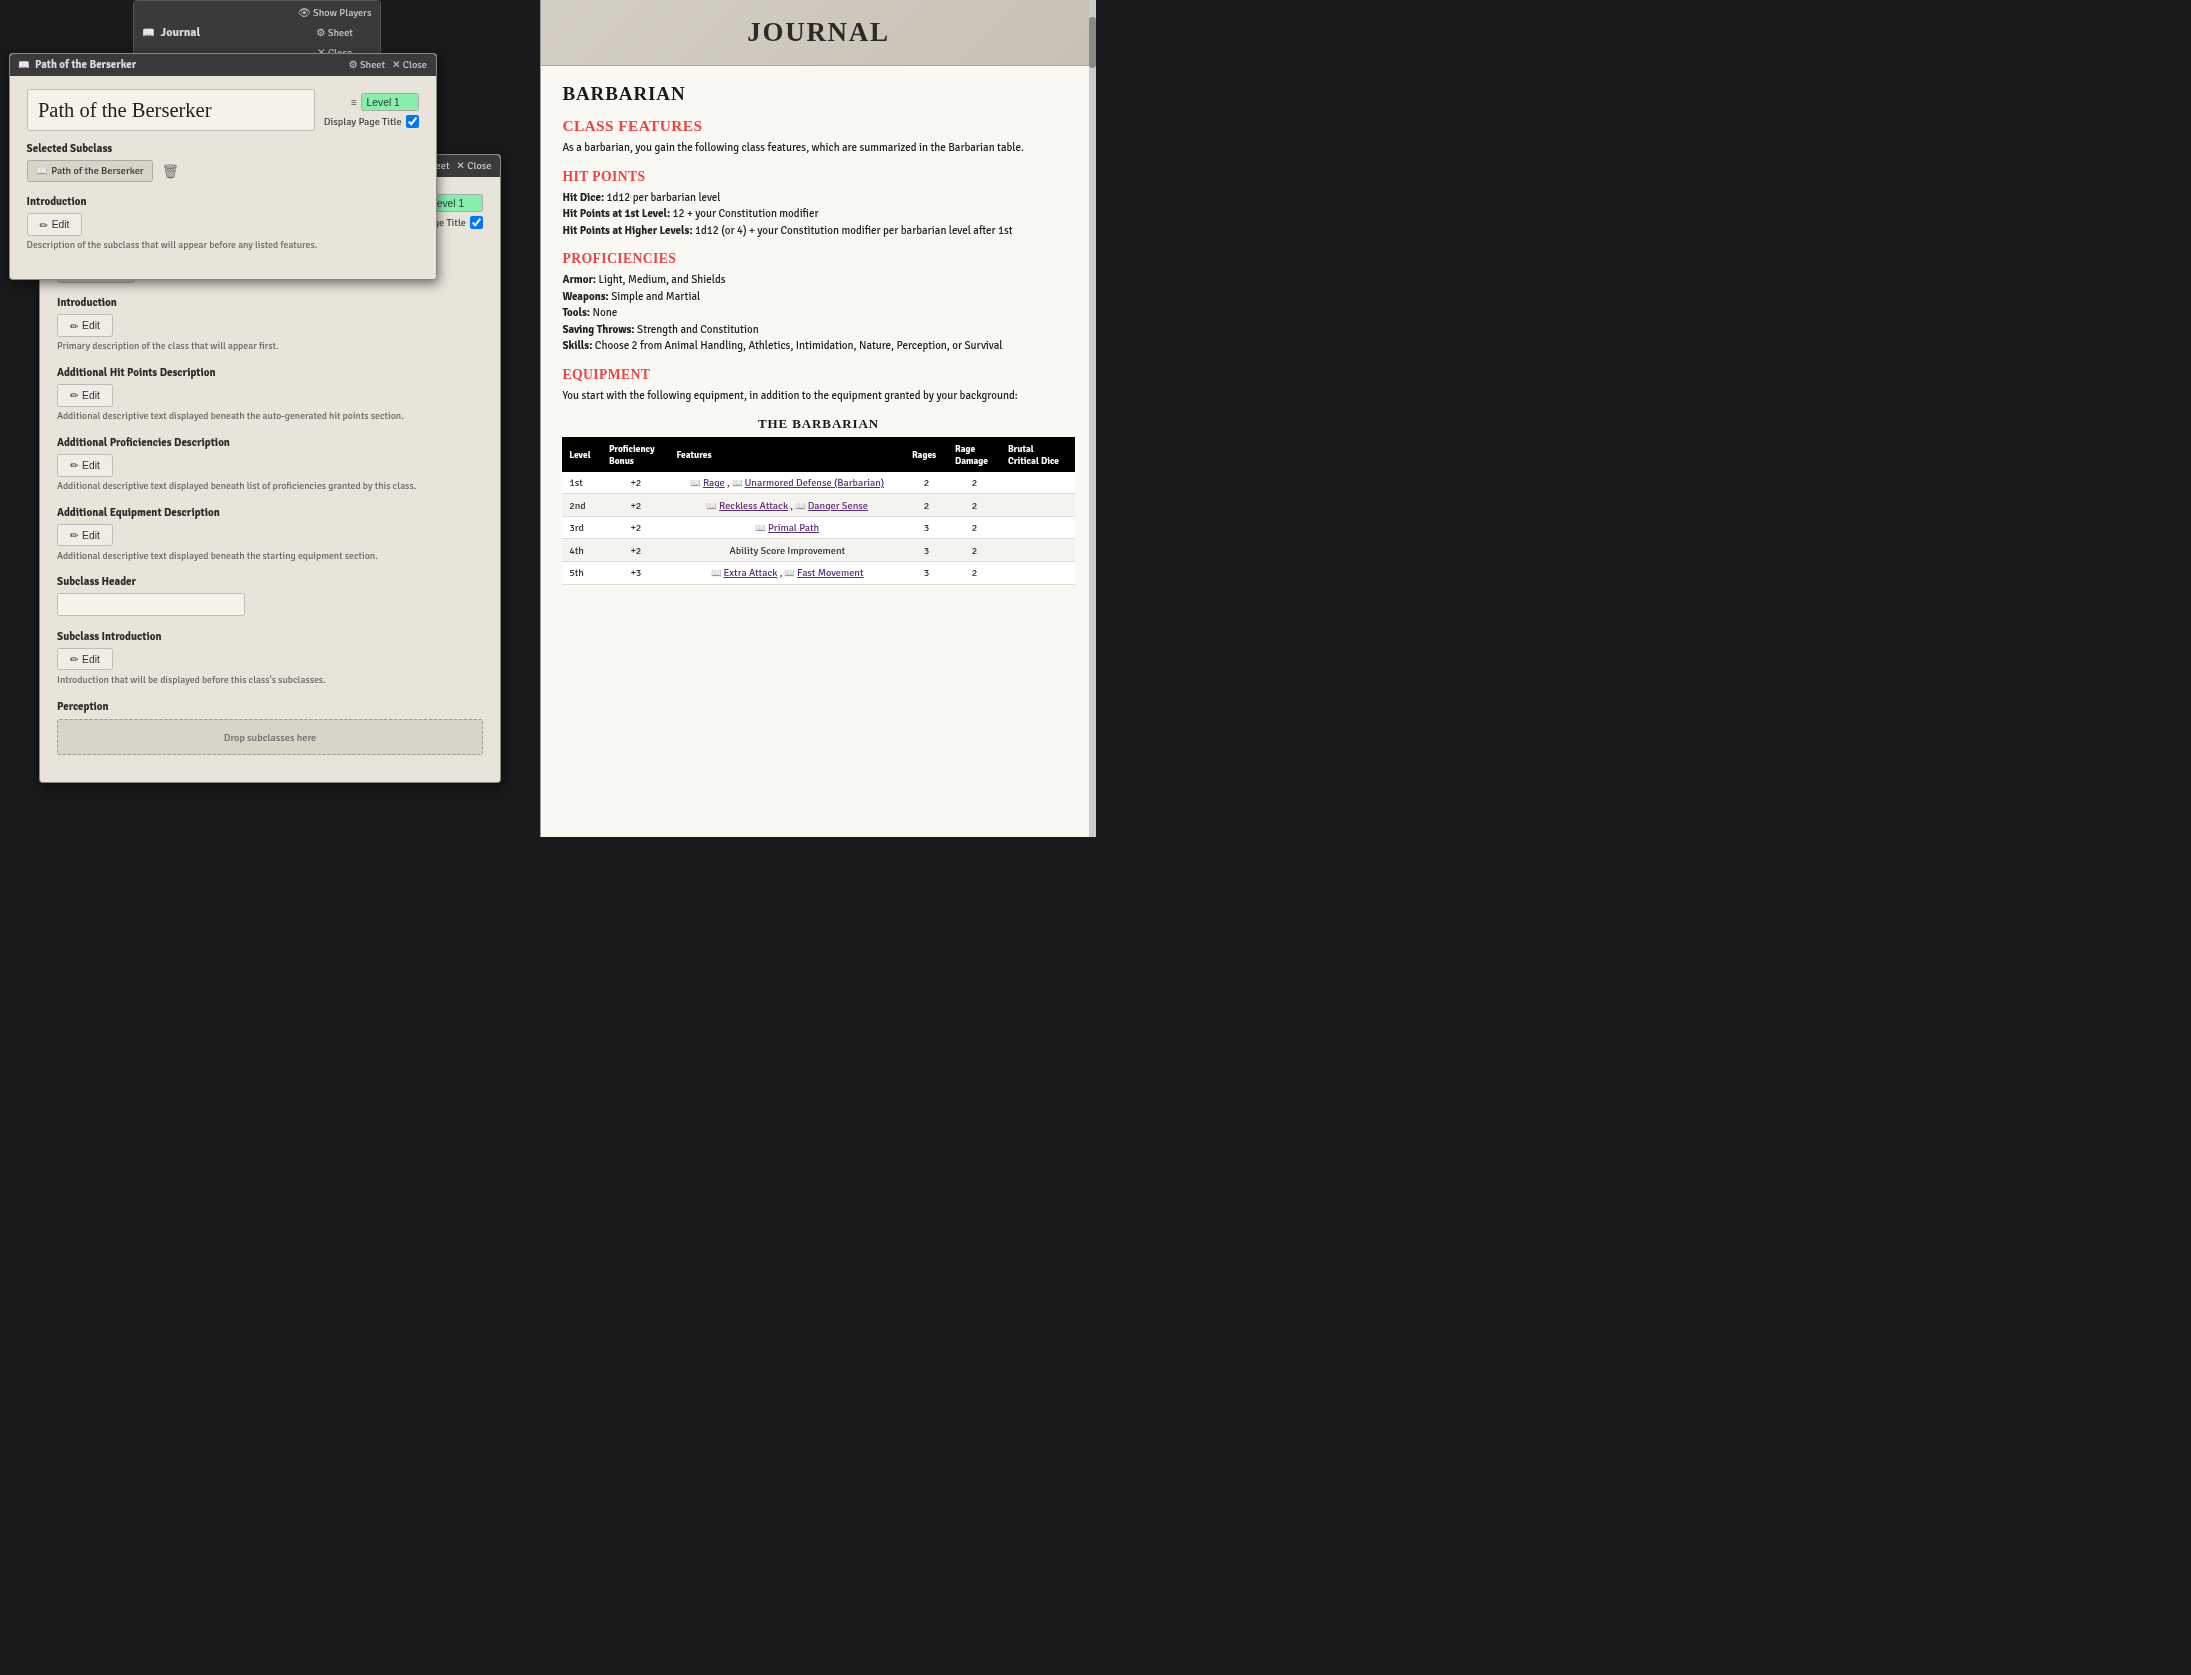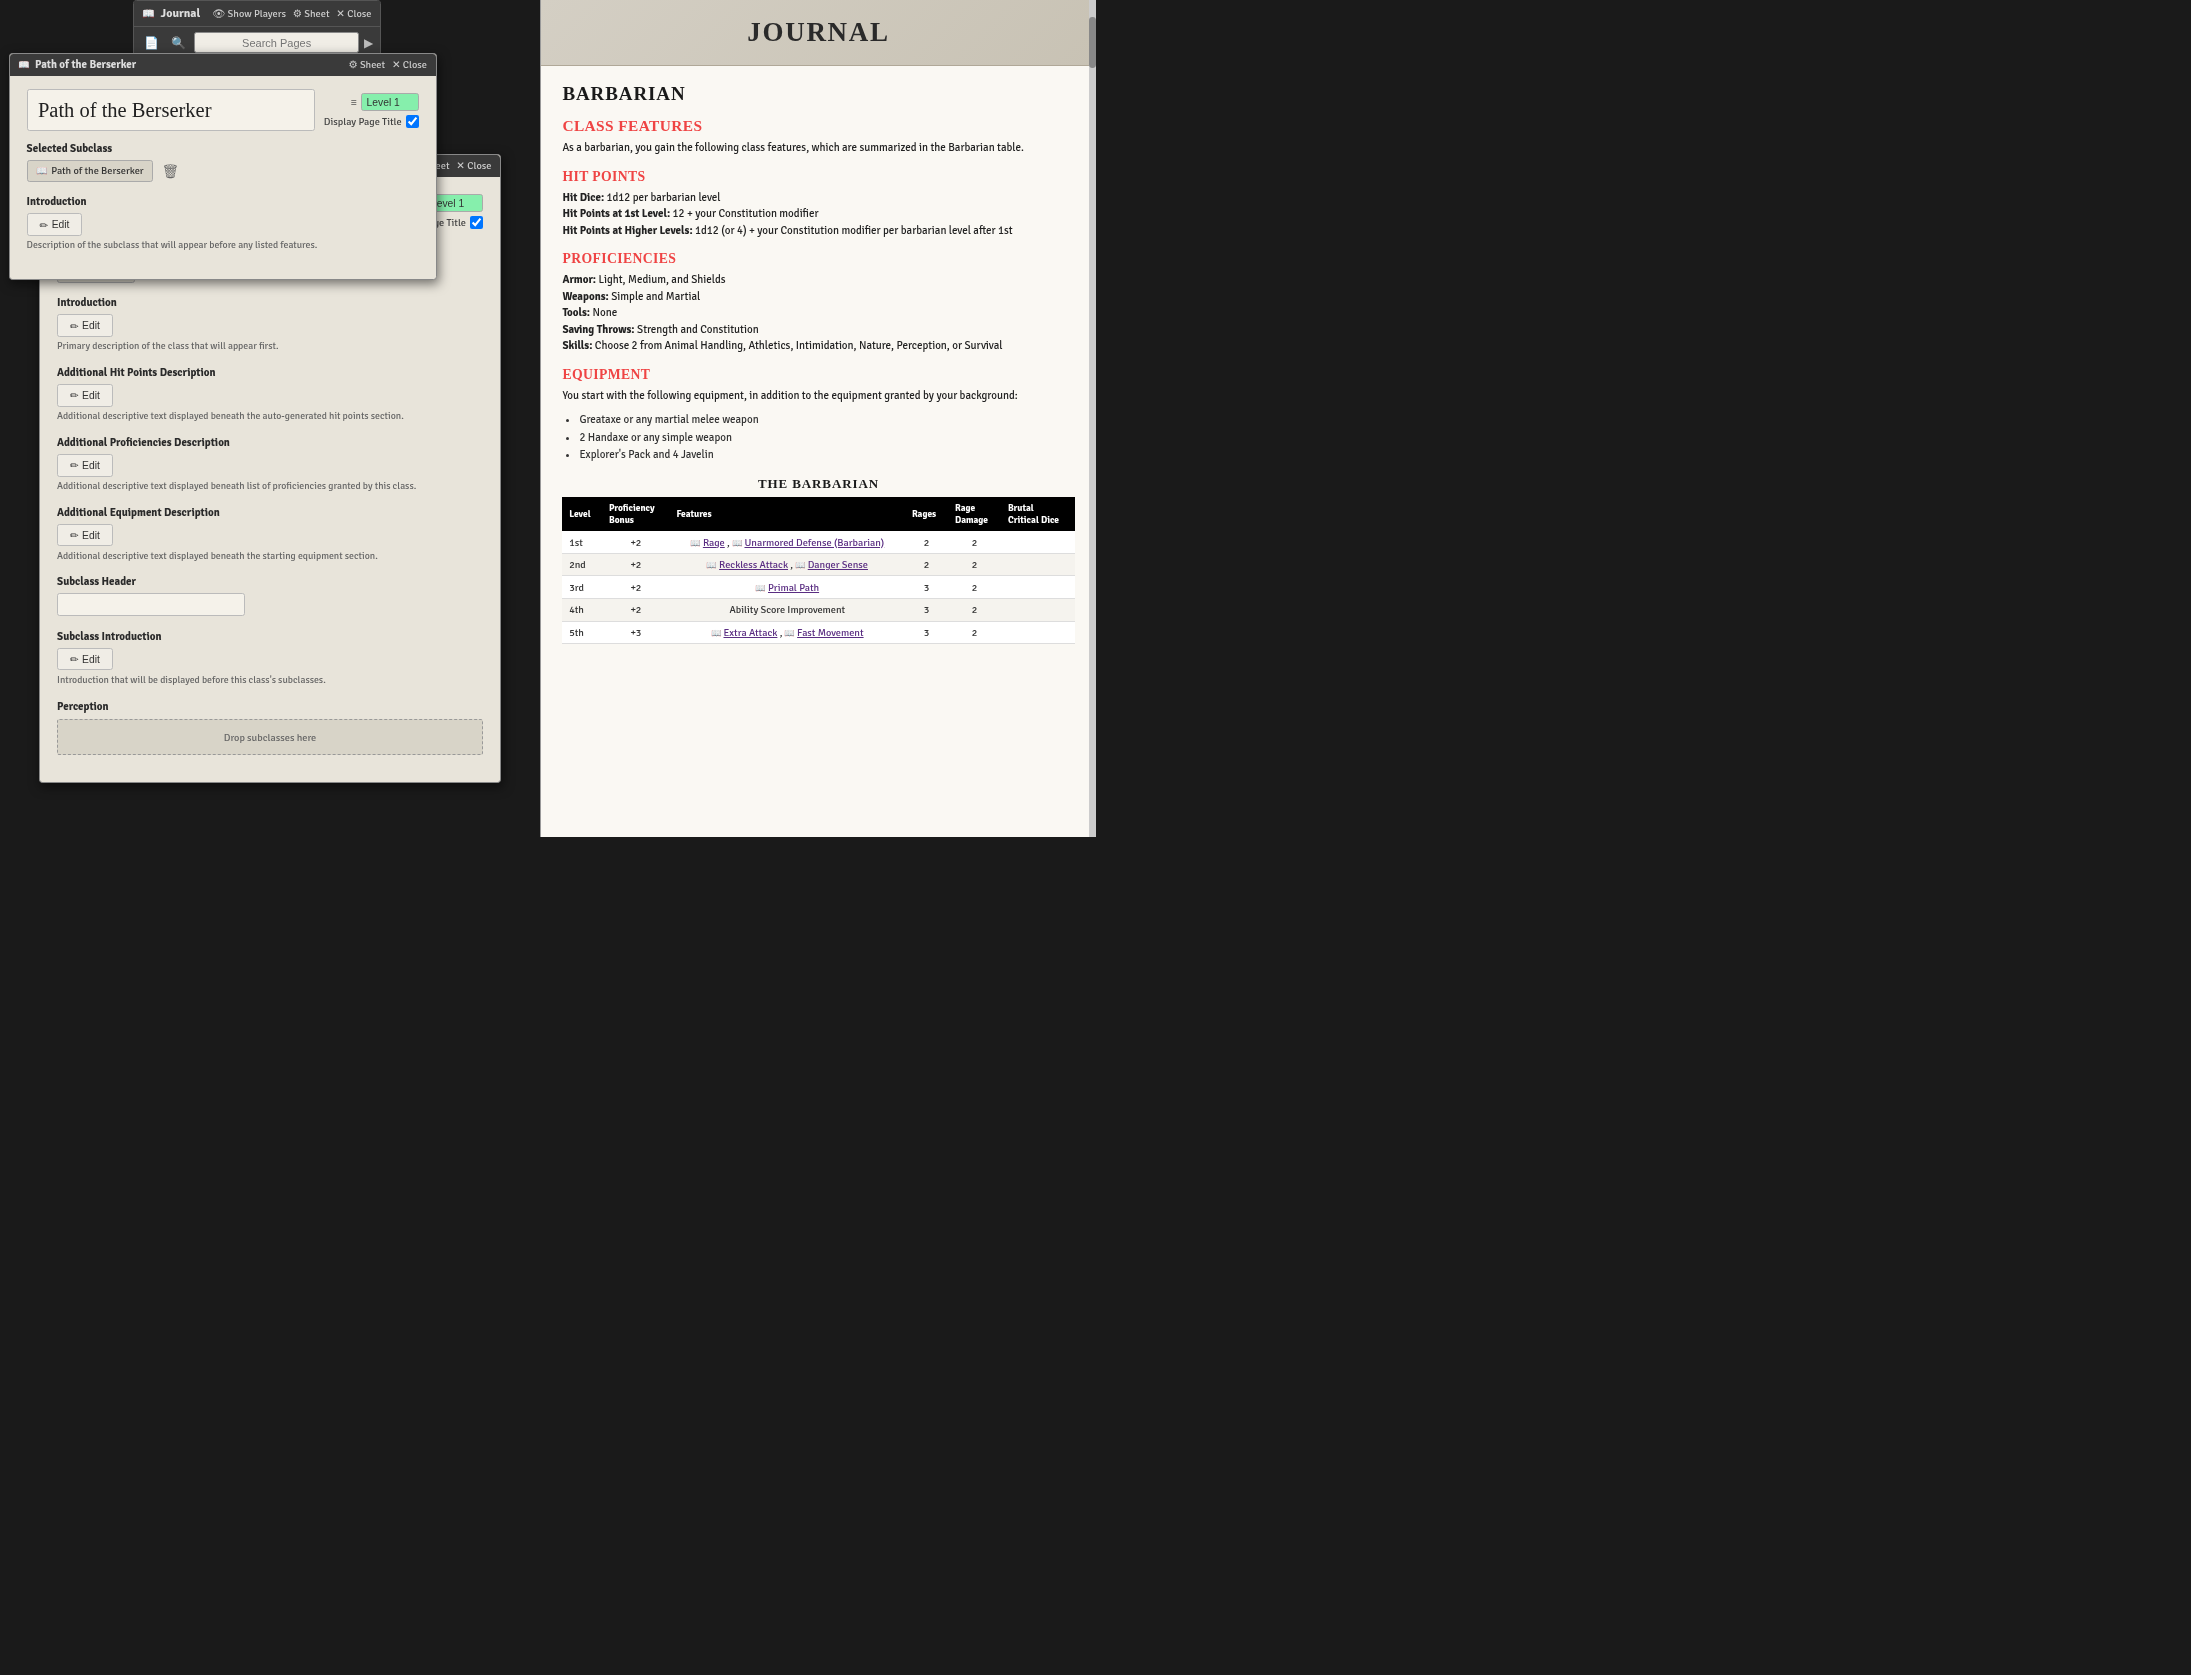--- a/index.html
+++ b/index.html
@@ -171,20 +171,21 @@
       color: #aaa;
       font-size: 10.3px;
       cursor: pointer;
     }
     .header-actions {
       display: flex;
       align-items: center;
       gap: 6.8px;
       color: #ccc;
       font-size: 10.3px;
+      flex-direction: column;
     }
     .header-actions span {
       cursor: pointer;
     }
 
     .journal-nav-toolbar {
       background: #3a3a3a;
       padding: 5.1px 6.8px;
       display: flex;
       align-items: center;
@@ -467,25 +468,20 @@
       <strong>Tools:</strong>
       <span>None</span><br>
       <strong>Saving Throws:</strong>
       <span>Strength and Constitution</span><br>
       <strong>Skills:</strong>
       <span>Choose 2 from Animal Handling, Athletics, Intimidation, Nature, Perception, or Survival</span>
     </p>
 
     <h3>Equipment</h3>
     <p>You start with the following equipment, in addition to the equipment granted by your background:</p>
-    <ul>
-      <li>Greataxe or any martial melee weapon</li>
-      <li>2 Handaxe or any simple weapon</li>
-      <li>Explorer's Pack and 4 Javelin</li>
-    </ul>
 
     <div class="barbarian-table-title">The Barbarian</div>
     <table class="barbarian-table">
       <thead>
         <tr>
           <th>Level</th>
           <th>Proficiency<br>Bonus</th>
           <th>Features</th>
           <th>Rages</th>
           <th>Rage<br>Damage</th>

